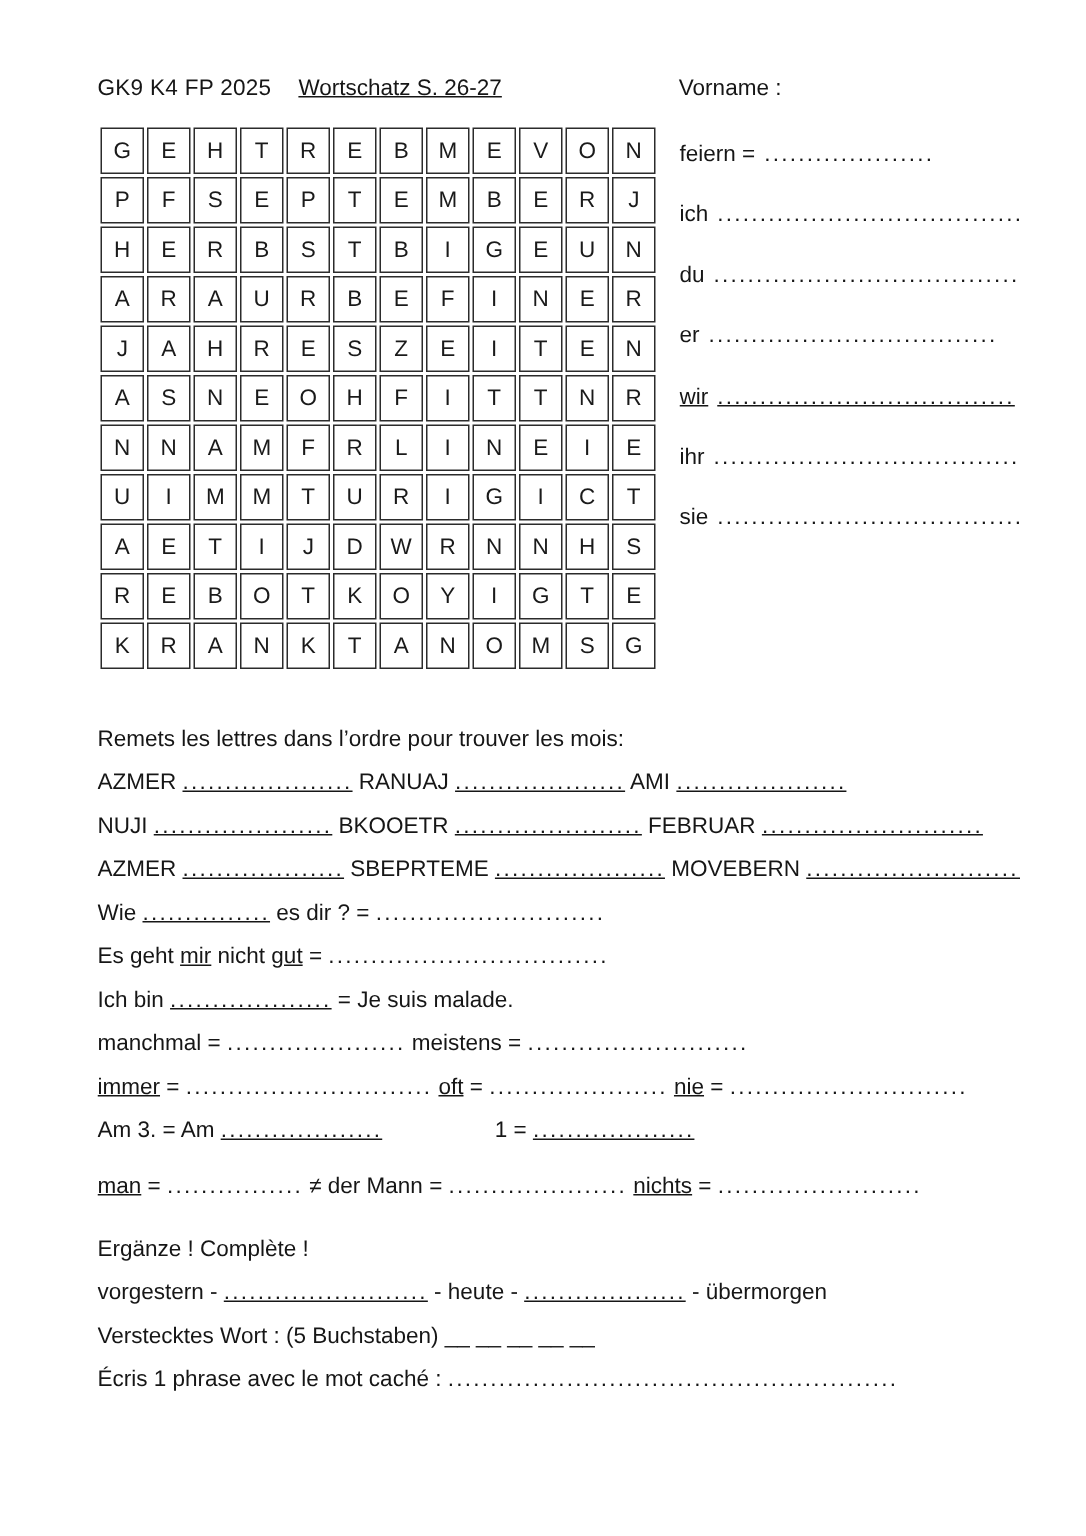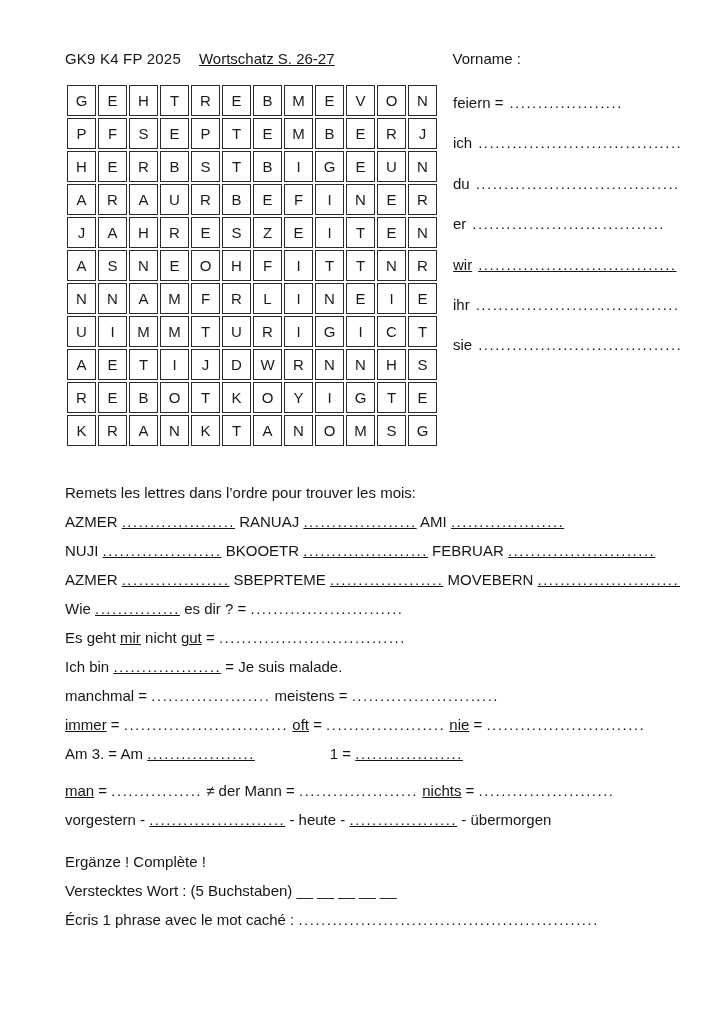--- a/index.html
+++ b/index.html
@@ -226,19 +226,19 @@
       <div class="line"><span>AZMER </span><span class="dots du">....................</span><span>  RANUAJ </span><span class="dots du">....................</span><span>  AMI </span><span class="dots du">....................</span></div>
       <div class="line"><span>NUJI </span><span class="dots du">.....................</span><span>  BKOOETR </span><span class="dots du">......................</span><span>  FEBRUAR </span><span class="dots du">..........................</span></div>
       <div class="line"><span>AZMER </span><span class="dots du">...................</span><span>  SBEPRTEME </span><span class="dots du">....................</span><span>  MOVEBERN </span><span class="dots du">..........................</span></div>
       <div class="line"><span>Wie </span><span class="dots du">...............</span><span> es dir ? = </span><span class="dots">...........................</span></div>
       <div class="line"><span>Es geht </span><span class="u">mir</span><span> nicht </span><span class="u">gut</span><span> =  </span><span class="dots">.................................</span></div>
       <div class="line"><span>Ich bin </span><span class="dots du">...................</span><span> = Je suis malade.</span></div>
       <div class="line"><span>manchmal = </span><span class="dots">.....................</span><span> meistens = </span><span class="dots">..........................</span></div>
       <div class="line"><span class="u">immer</span><span> = </span><span class="dots">.............................</span><span> </span><span class="u">oft</span><span> = </span><span class="dots">.....................</span><span> </span><span class="u">nie</span><span> = </span><span class="dots">............................</span></div>
       <div class="line"><span>Am 3. = Am </span><span class="dots du">...................</span><span>&nbsp;&nbsp;&nbsp;&nbsp;&nbsp;&nbsp;&nbsp;&nbsp;&nbsp;&nbsp;&nbsp;&nbsp;&nbsp;&nbsp;&nbsp;&nbsp;&nbsp;&nbsp;</span><span>1 = </span><span class="dots du">...................</span></div>
       <div class="line mt8"><span class="u">man</span><span> = </span><span class="dots">................</span><span> ≠ der Mann = </span><span class="dots">.....................</span><span> </span><span class="u">nichts</span><span> = </span><span class="dots">........................</span></div>
+      <div class="line mt12"><span>Ergänze ! Complète !</span></div>
       <div class="line"><span>vorgestern - </span><span class="dots du">........................</span><span> - heute - </span><span class="dots du">...................</span><span> - übermorgen</span></div>
-      <div class="line mt12"><span>Ergänze ! Complète !</span></div>
       <div class="line"><span>Verstecktes Wort : (5 Buchstaben) __ __ __ __ __</span></div>
       <div class="line"><span>Écris 1 phrase avec le mot caché : </span><span class="dots">.....................................................</span></div>
     </div>
 
 </div>
 
 </body></html>

